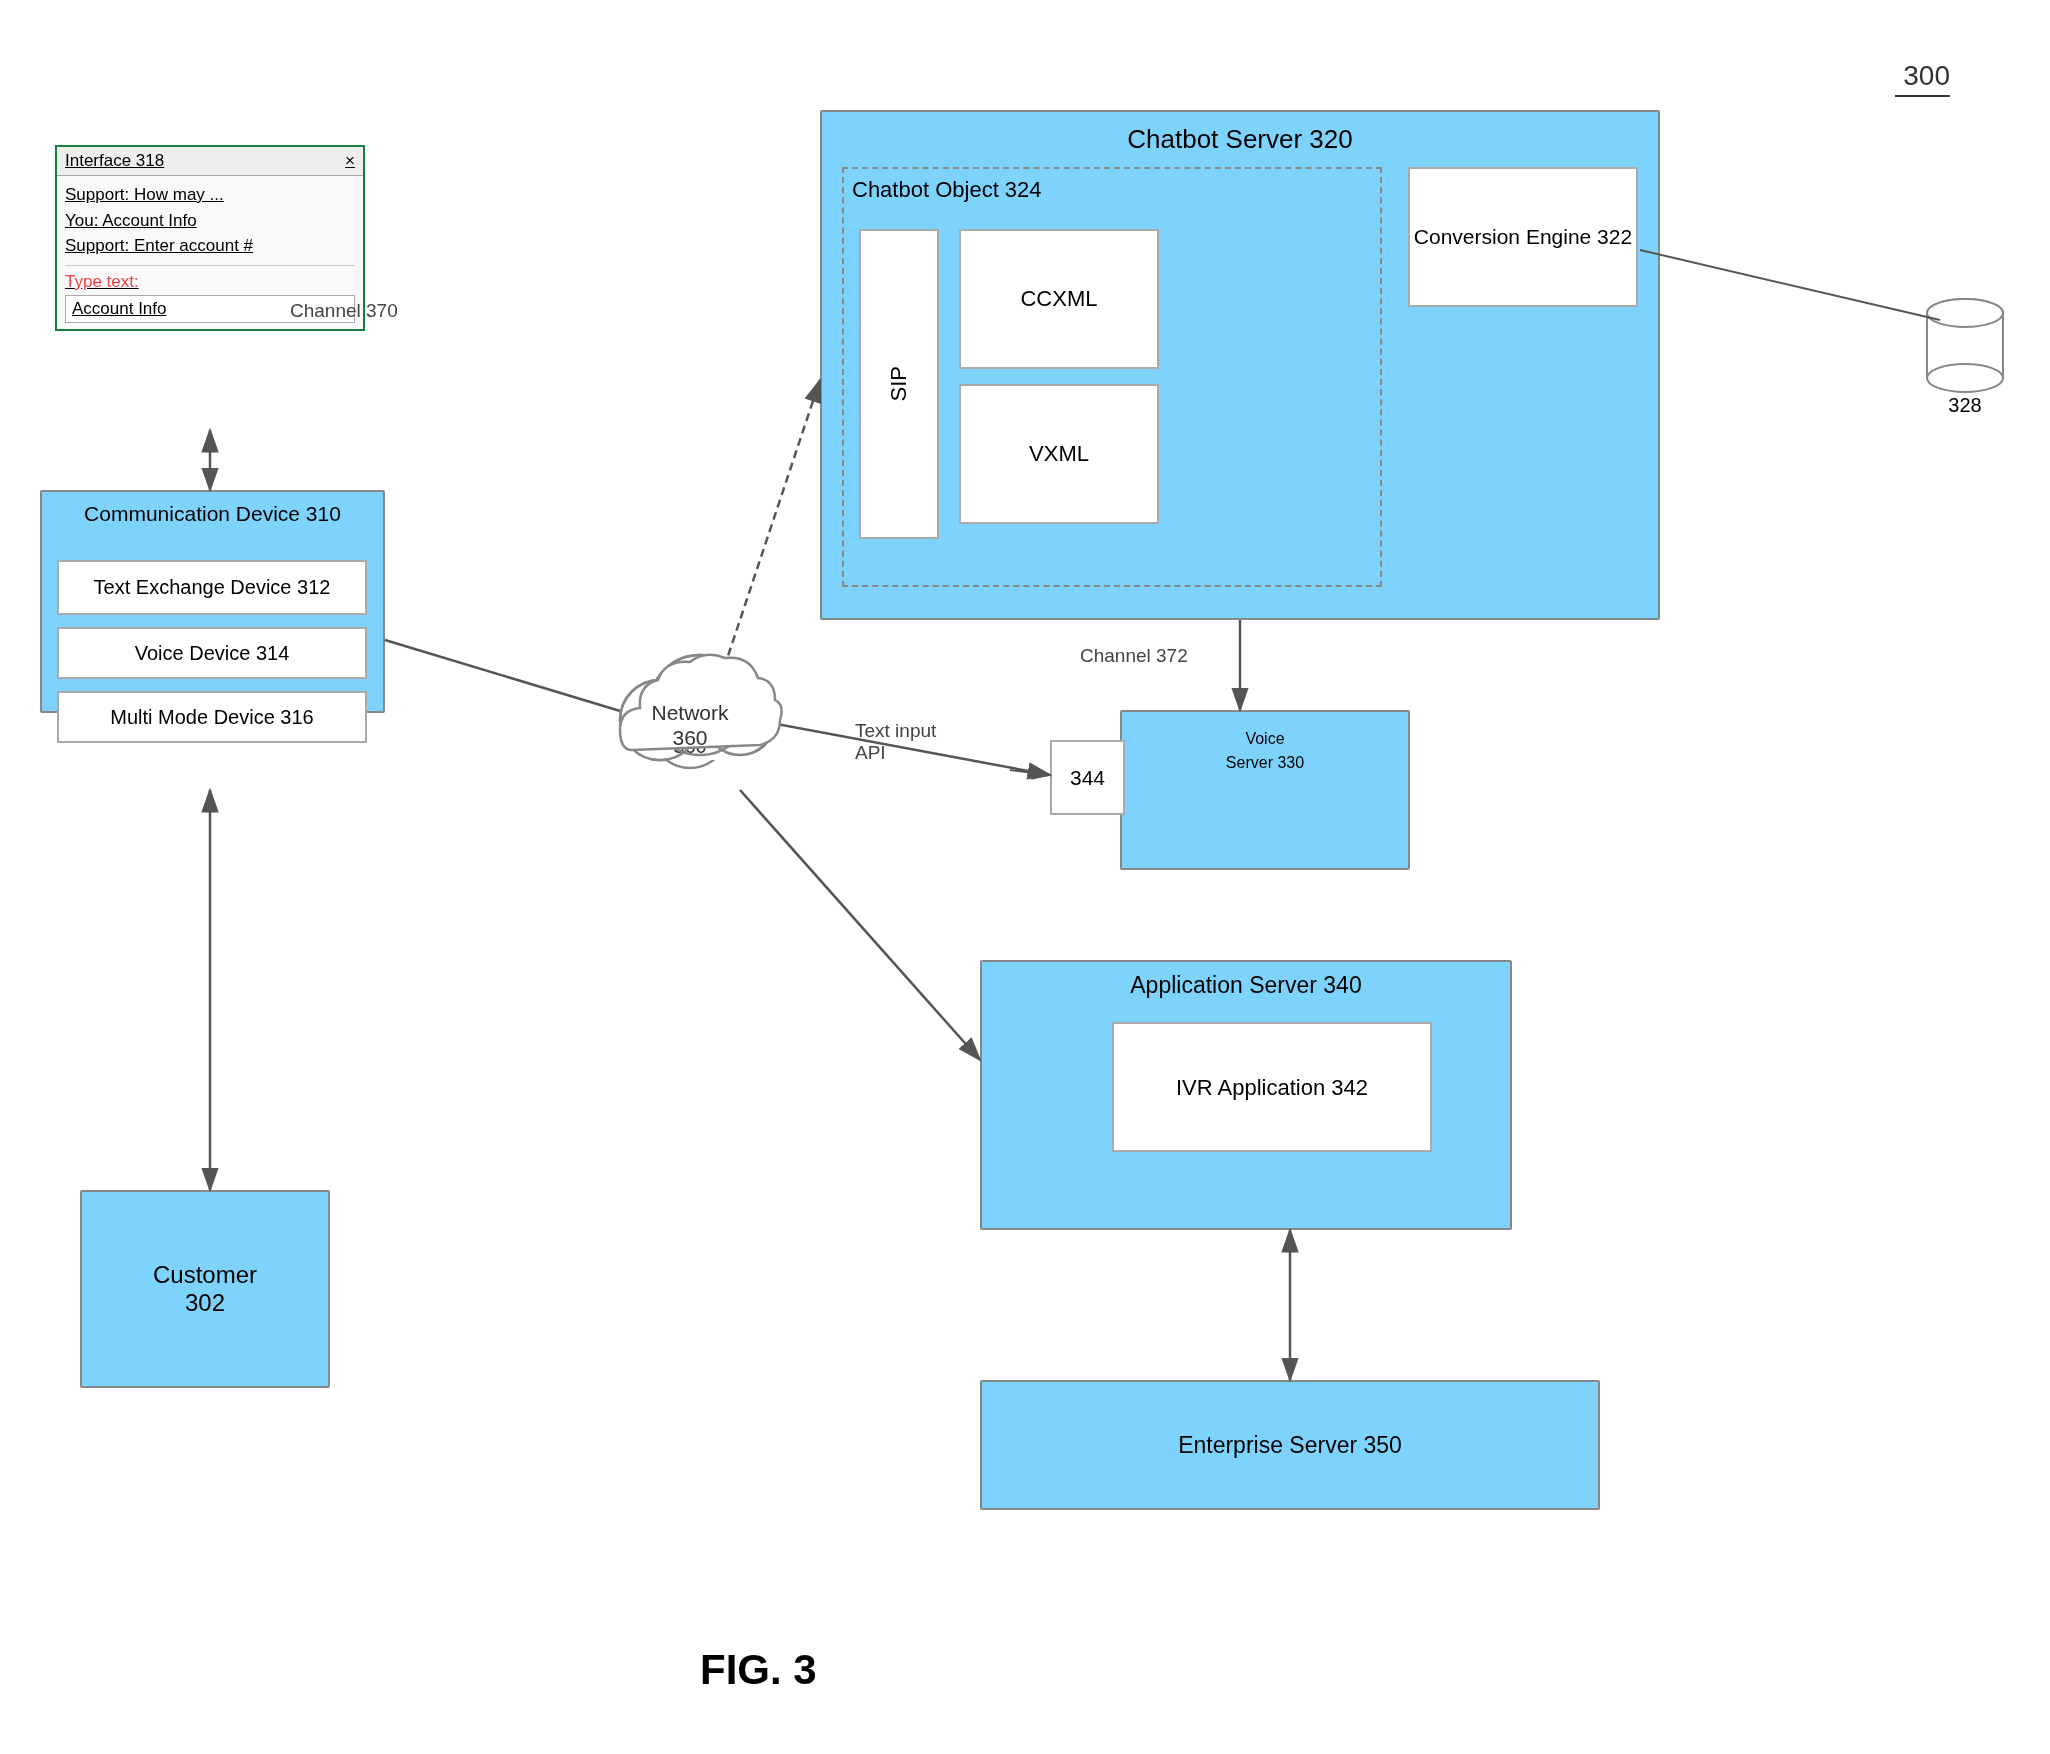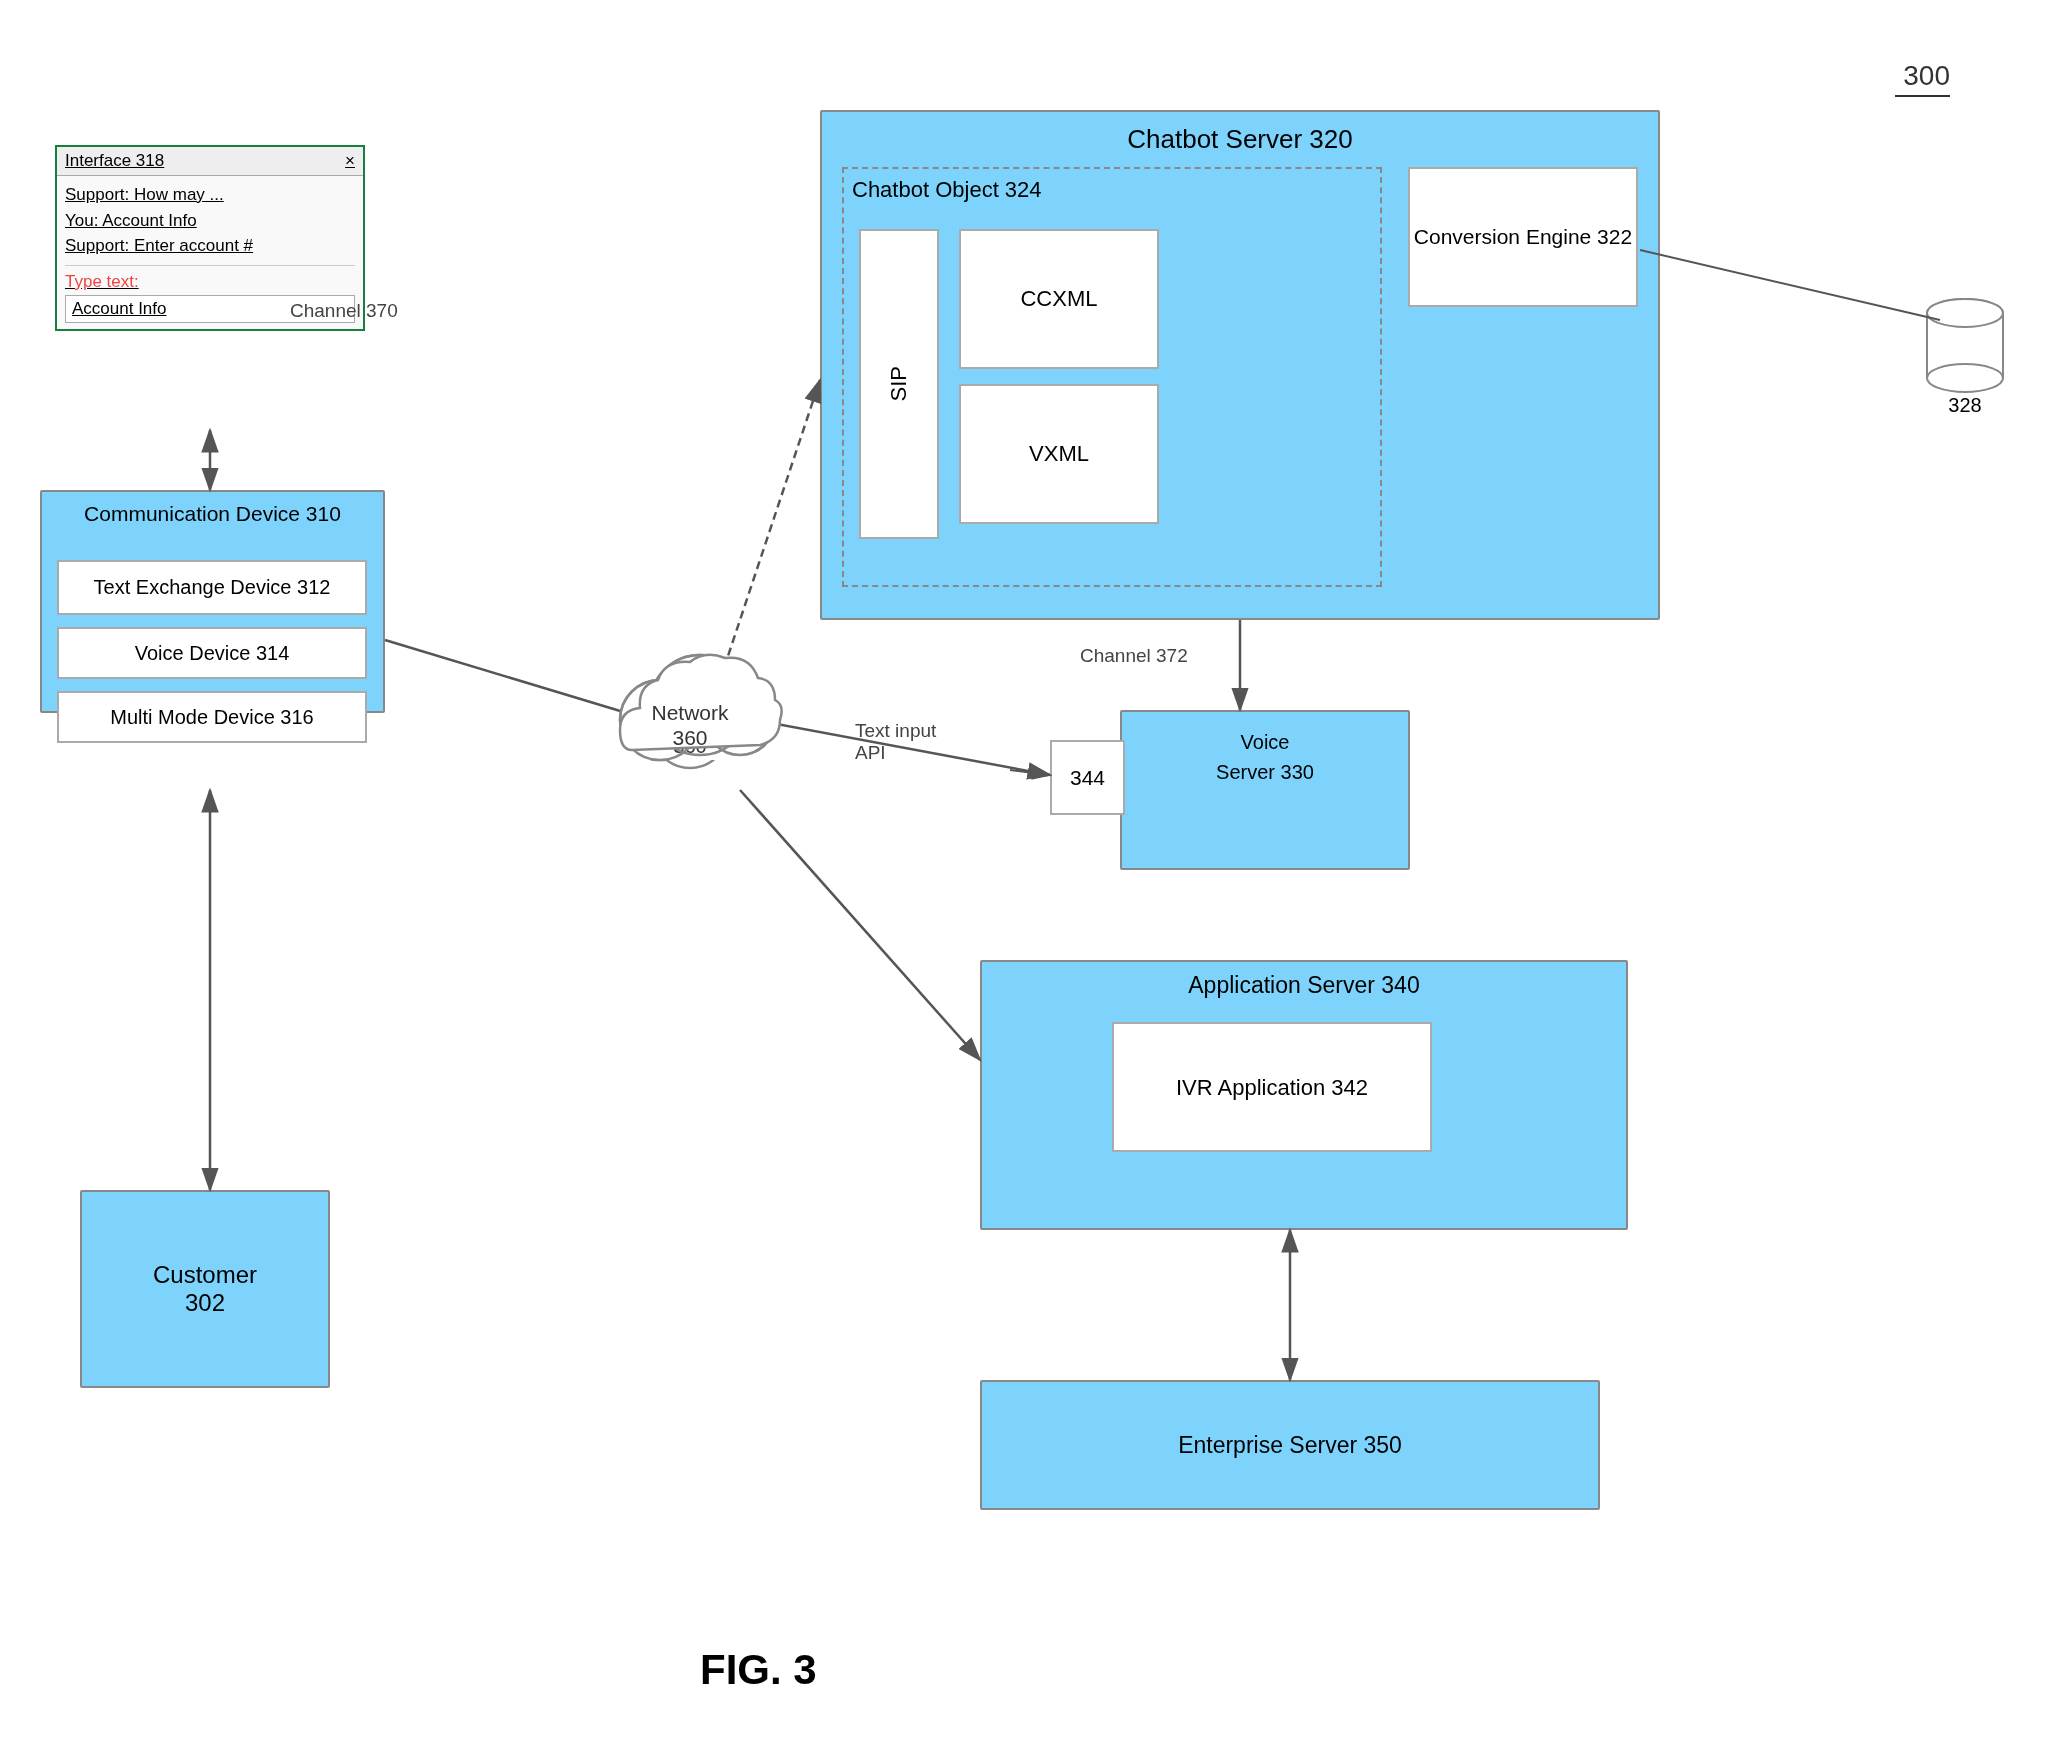--- a/index.html
+++ b/index.html
@@ -184,28 +184,28 @@
     <svg width="80" height="100">
       <ellipse cx="40" cy="18" rx="38" ry="14" fill="#fff" stroke="#888" stroke-width="2"></ellipse>
       <rect x="2" y="18" width="76" height="65" fill="#fff" stroke="#888" stroke-width="2"></rect>
       <ellipse cx="40" cy="83" rx="38" ry="14" fill="#fff" stroke="#888" stroke-width="2"></ellipse>
       <ellipse cx="40" cy="18" rx="38" ry="14" fill="#fff" stroke="#888" stroke-width="2"></ellipse>
     </svg>
     <div style="font-size:20px; text-align:center; margin-top:-5px;">328</div>
   </div>
 
   <div class="box" style="left:1120px; top:710px; width:290px; height:160px;">
-    <div style="font-size:20px; text-align:center; padding:15px 10px; line-height:1.5;">Voice<br>Server 330</div>
+    <div style="font-size:16px; text-align:center; padding:15px 10px; line-height:1.5;">Voice<br>Server 330</div>
   </div>
 
   <div class="box-inner" style="position:absolute; left:1050px; top:740px; width:75px; height:75px; display:flex; align-items:center; justify-content:center;">
     <span style="font-size:21px;">344</span>
   </div>
 
-  <div class="box" style="left:980px; top:960px; width:648px; height:270px;">
+  <div class="box" style="left:980px; top:960px; width:532px; height:270px;">
     <div class="box-title" style="font-size:23px; padding:10px 0 5px;">Application Server 340</div>
 
     <div class="box-inner" style="left:130px; top:60px; width:320px; height:130px; display:flex; align-items:center; justify-content:center;">
       <span style="font-size:22px; text-align:center; line-height:1.5;">IVR Application
 342</span>
     </div>
   </div>
 
   <div class="box" style="left:980px; top:1380px; width:620px; height:130px; display:flex; align-items:center; justify-content:center;">
     <span style="font-size:23px;">Enterprise Server 350</span>

